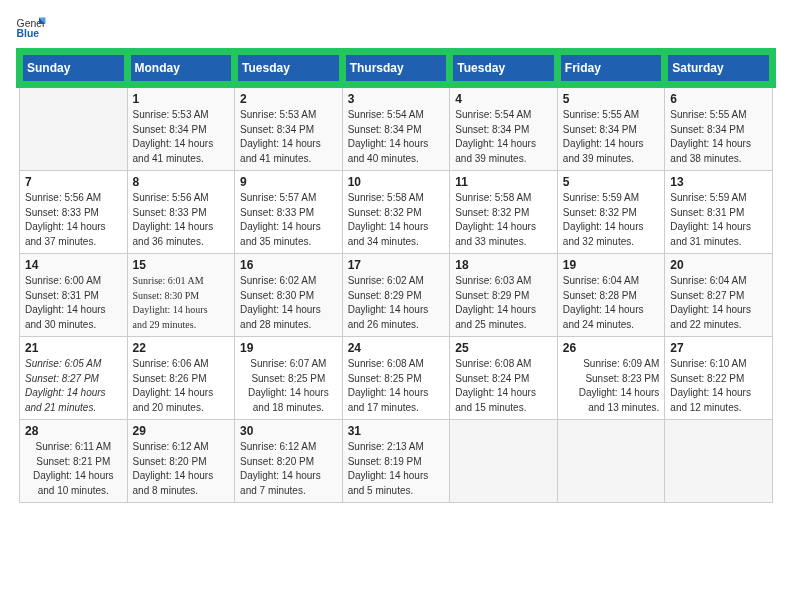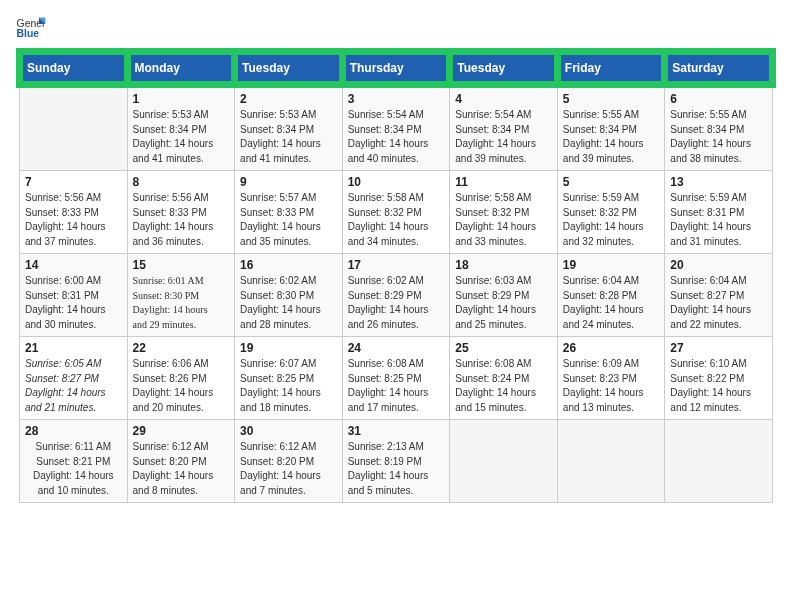--- a/index.html
+++ b/index.html
@@ -239,42 +239,42 @@
         </td>
         <td>
           <span class="day-number">22</span>
           <div class="cell-info" style="white-space: pre-line;">Sunrise: 6:06 AM
 Sunset: 8:26 PM
 Daylight: 14 hours
 and 20 minutes.</div>
         </td>
         <td>
           <span class="day-number">19</span>
-          <div class="cell-info" style="white-space: pre-line;">Sunrise: 6:07 AM
+          <div class="cell-info" style="white-space: pre-line; text-align: center;">Sunrise: 6:07 AM
 Sunset: 8:25 PM
 Daylight: 14 hours
 and 18 minutes.</div>
         </td>
         <td>
           <span class="day-number">24</span>
           <div class="cell-info" style="white-space: pre-line;">Sunrise: 6:08 AM
 Sunset: 8:25 PM
 Daylight: 14 hours
 and 17 minutes.</div>
         </td>
         <td>
           <span class="day-number">25</span>
           <div class="cell-info" style="white-space: pre-line;">Sunrise: 6:08 AM
 Sunset: 8:24 PM
 Daylight: 14 hours
 and 15 minutes.</div>
         </td>
         <td>
           <span class="day-number">26</span>
-          <div class="cell-info" style="white-space: pre-line;">Sunrise: 6:09 AM
+          <div class="cell-info" style="white-space: pre-line; text-align: right;">Sunrise: 6:09 AM
 Sunset: 8:23 PM
 Daylight: 14 hours
 and 13 minutes.</div>
         </td>
         <td>
           <span class="day-number">27</span>
           <div class="cell-info" style="white-space: pre-line;">Sunrise: 6:10 AM
 Sunset: 8:22 PM
 Daylight: 14 hours
 and 12 minutes.</div>

